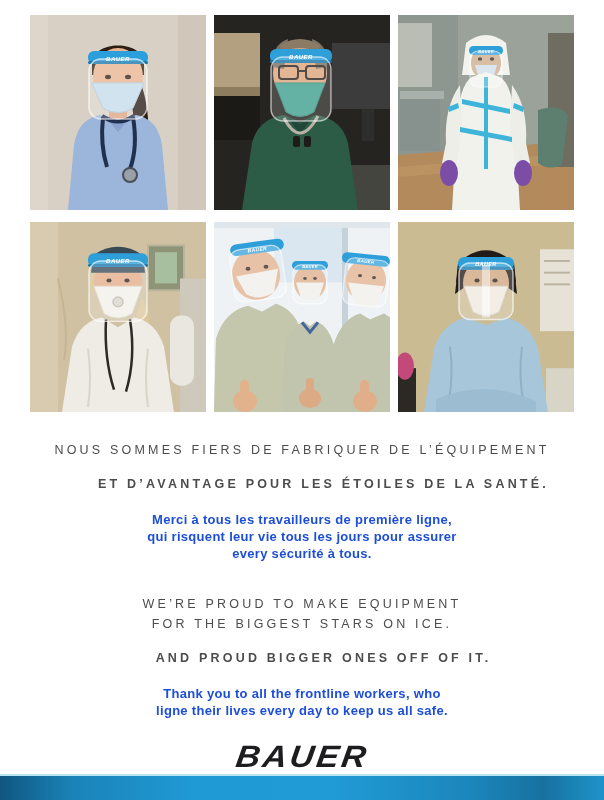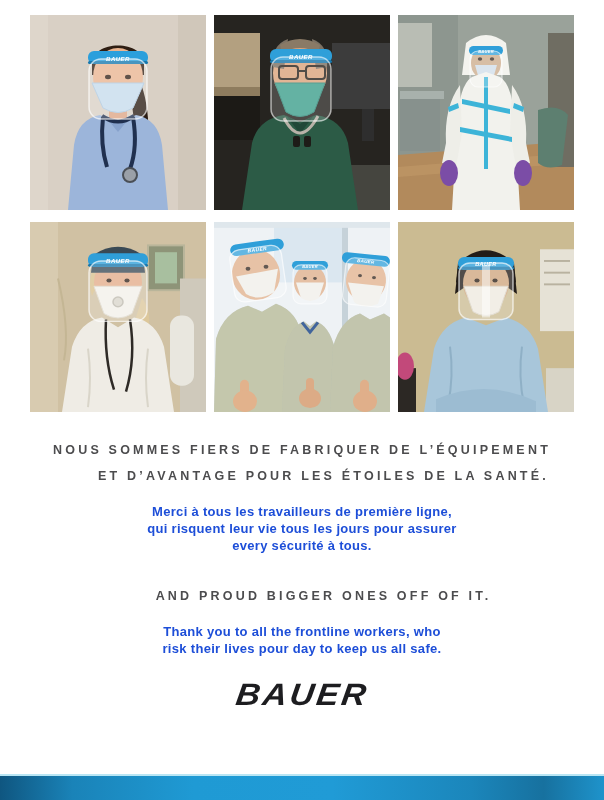--- a/index.html
+++ b/index.html
@@ -25,33 +25,33 @@
     margin:0;padding:0;
     overflow:hidden;
     background:#e9e5de;
   }
   .photo svg{display:block;width:100%;height:100%;}
 
   
   .copy{ text-align:center; }
   .headline{
     font-size:12.5px;
-    font-weight:bold;
+    font-weight:normal;
     letter-spacing:3.2px;
     line-height:20px;
     color:#4c4c4e;
     margin:0;
   }
   .subheadline{
     font-size:12.5px;
     font-weight:bold;
     letter-spacing:3.2px;
     line-height:20px;
     color:#4c4c4e;
-    margin:6px 0 0 0;
+    margin:14px 0 0 0;
     padding-left:43px;
   }
   .bodytext{
     font-size:13px;
     font-weight:bold;
     letter-spacing:0.3px;
     line-height:17px;
     color:#1d4ed8;
     margin:17px 0 0 0;
   }
@@ -313,24 +313,28 @@
     </h1>
     <h2 class="subheadline">ET D’AVANTAGE POUR LES ÉTOILES DE LA SANTÉ.</h2>
     <p class="bodytext">
       <span>Merci à tous les travailleurs de première ligne,</span><br>
       <span>qui risquent leur vie tous les jours pour assurer</span><br>
       <span>every sécurité à tous.</span>
     </p>
   </section>
 
   <section class="copy copy-en">
+    <h1 class="headline">
+      <span>WE’RE PROUD TO MAKE EQUIPMENT</span><br>
+      <span>FOR THE BIGGEST STARS ON ICE.</span>
+    </h1>
     <h2 class="subheadline">AND PROUD BIGGER ONES OFF OF IT.</h2>
     <p class="bodytext">
       <span>Thank you to all the frontline workers, who</span><br>
-      <span>risk their lives pour day to keep us all safe.</span>
+      <span>ligne their lives every day to keep us all safe.</span>
     </p>
   </section>
 
   <div class="logo-wrap">
     <span class="bauer-logo">BAUER</span>
   </div>
 
   <div class="bottom-bar"></div>
 
 </div>

